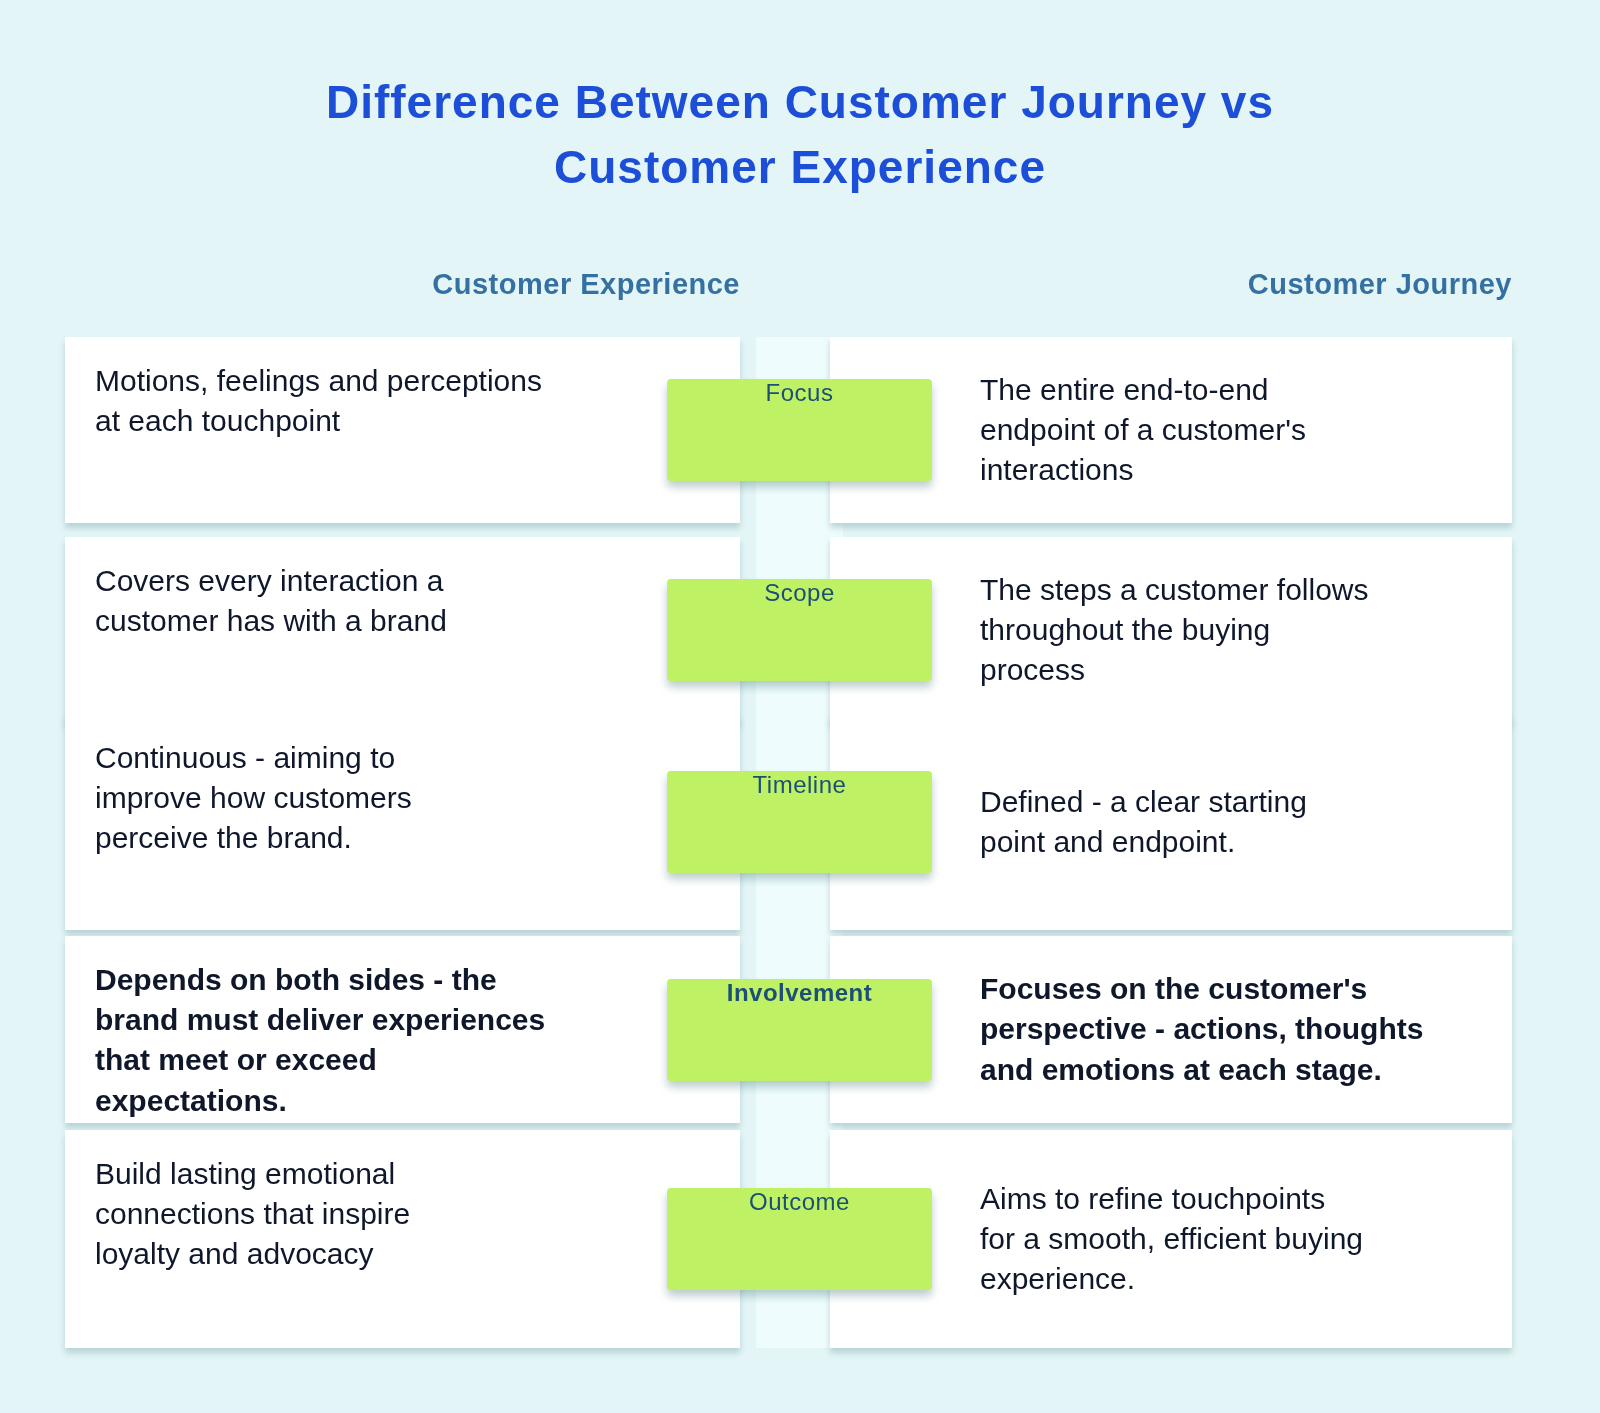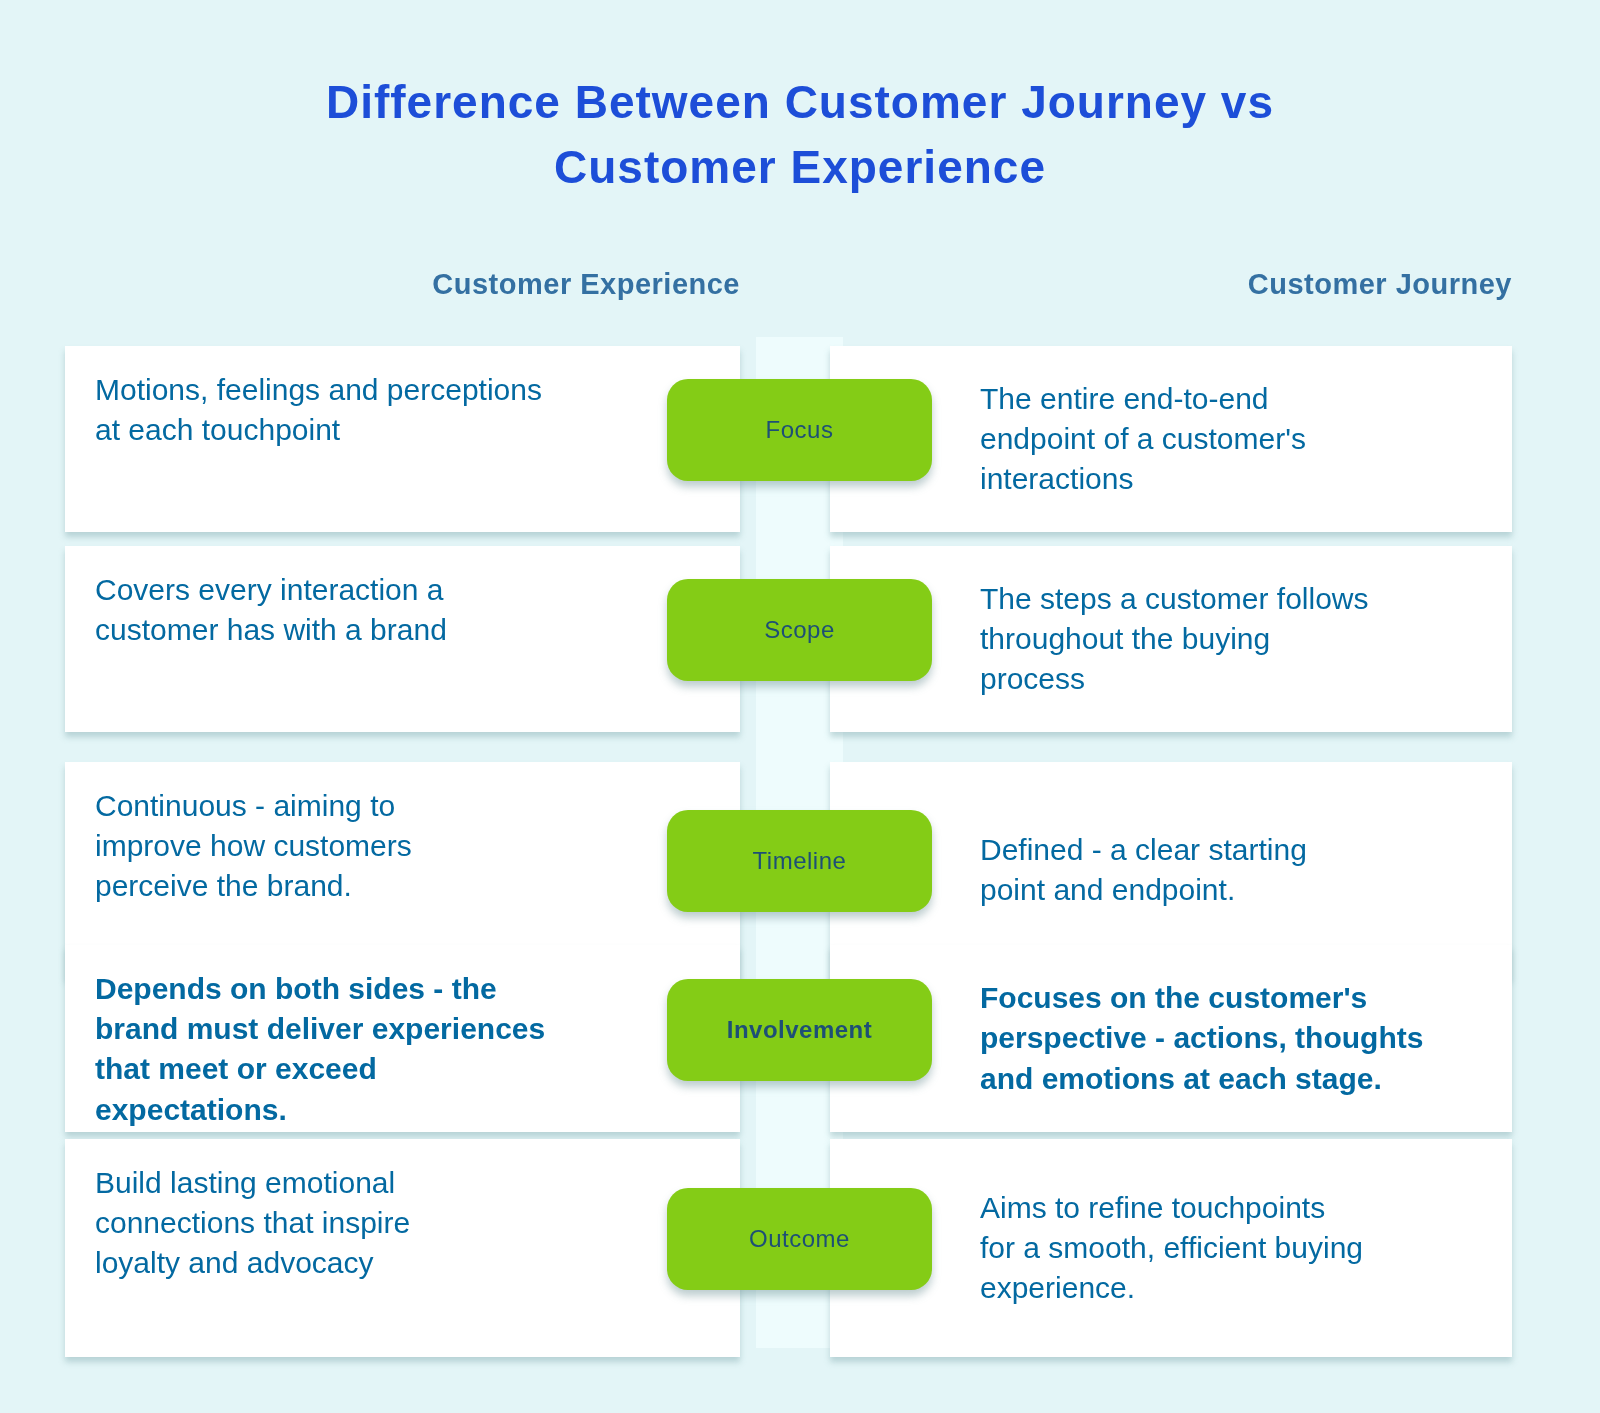--- a/index.html
+++ b/index.html
@@ -32,51 +32,50 @@
   .col-header.right{left:830px;width:682px;}
   .stripe{
     position:absolute;
     left:756px;top:337px;
     width:87px;height:1011px;
     background:#eefcfd;
   }
   .row{position:absolute;left:65px;width:1447px;}
   .row1{top:337px;height:186px;}
   .row2{top:537px;height:186px;}
-  .row3{top:753px;height:216px;padding-left:43px;}
+  .row3{top:714px;height:216px;padding-left:43px;}
   .row4{top:936px;height:187px;font-weight:bold;}
   .row5{top:1130px;height:218px;}
   .card{
     position:absolute;top:0;height:100%;
     background:#ffffff;
     box-shadow:0 5px 6px rgba(130,170,175,0.45);
     box-sizing:border-box;
-    color:#0369a1;
+    color:#0f172a;
     font-size:30px;
     line-height:1.34;
-    margin-top:9px;
   }
   .card .card-text{white-space:pre-line;}
   .card.exp{
     left:0;width:675px;
     padding:24px 20px 0 30px;
   }
   .card.jour{
     left:765px;width:682px;
     display:flex;align-items:center;
     padding:0 18px 0 150px;
   }
   .badge{
     position:absolute;
     left:602px;top:calc(50% - 51px);
     width:265px;height:102px;
-    background:#84cc16;
-    border-radius:21px;
+    background:#bef264;
+    border-radius:4px;
     box-shadow:0 6px 8px rgba(90,130,135,0.4);
-    display:flex;align-items:center;justify-content:center;
+    display:flex;justify-content:center;
     font-size:24px;
     letter-spacing:0.5px;
     color:#1d4f76;
     z-index:2;
   }
 </style>
 </head>
 <body>
 
 <div class="canvas">

